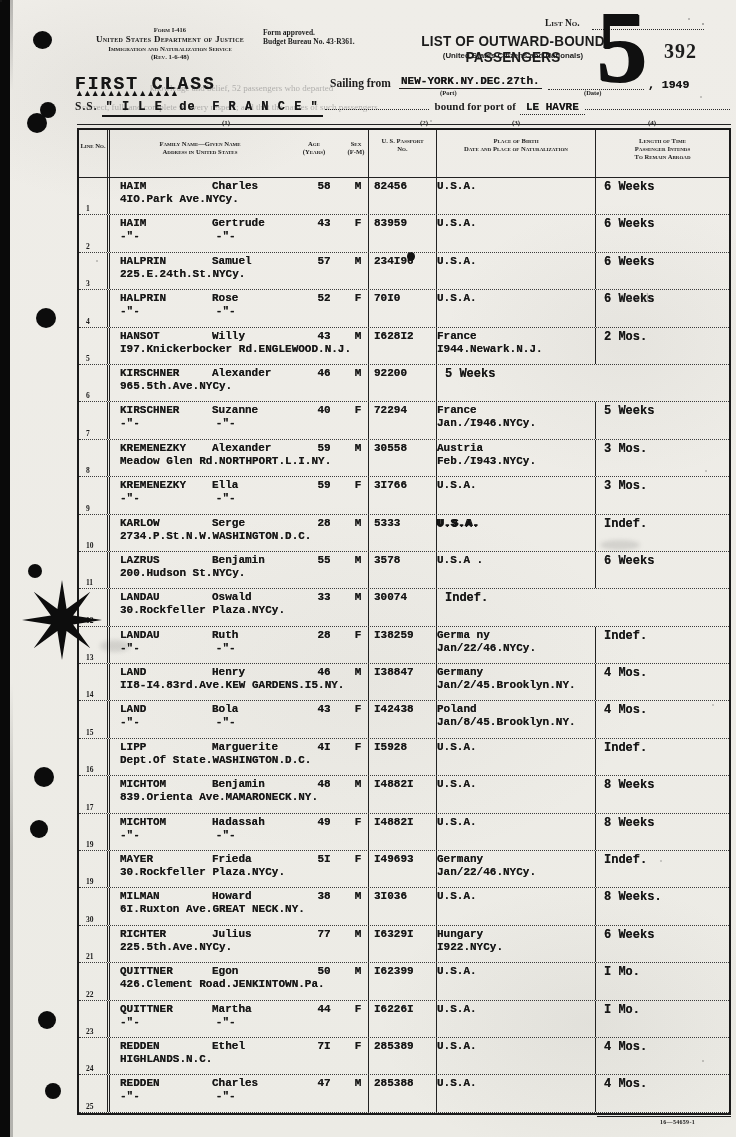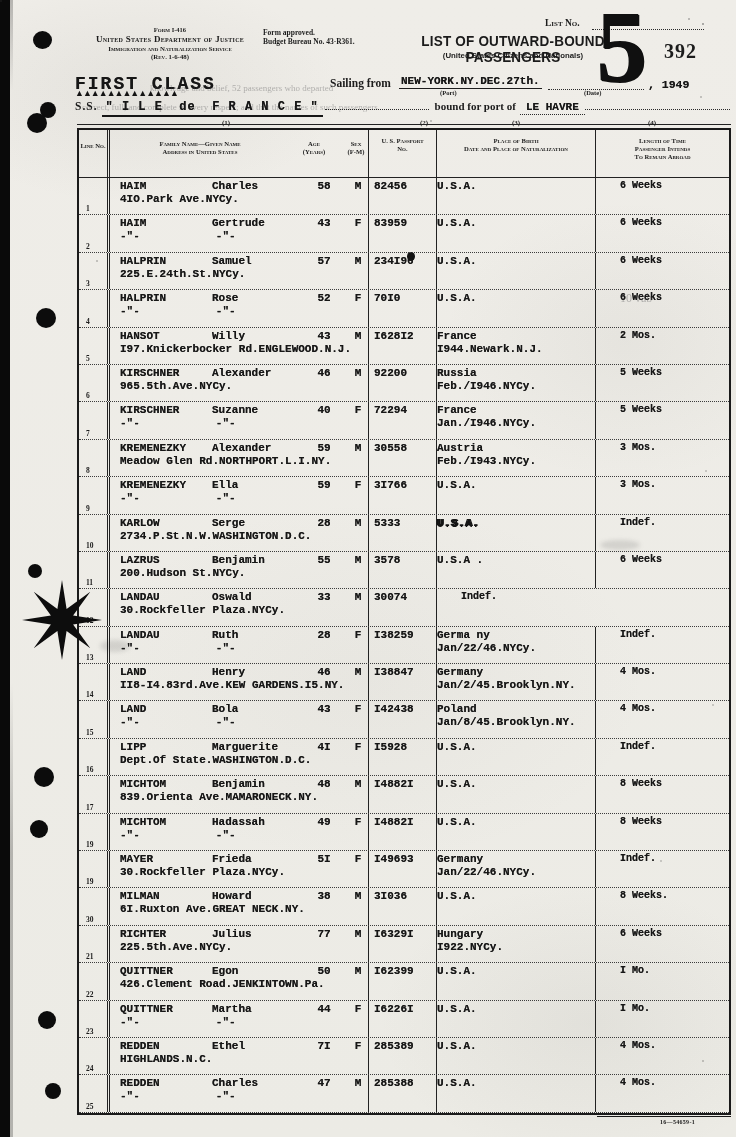--- a/index.html
+++ b/index.html
@@ -91,21 +91,21 @@
   .trow:last-child{border-bottom:1px dotted #3c3c3c;}
   .c-line{position:relative;}
   .lineno{position:absolute; left:7px; bottom:1px; font-size:7.5px; font-weight:bold; font-family:"Liberation Serif",serif;}
   .c-name{padding:2px 0 0 10px; box-sizing:border-box;}
   .nline1{display:grid; grid-template-columns:92px 92px 40px 28px; font-size:11px; line-height:13px;}
   .nline1 .age,.nline1 .sex{text-align:center;}
   .nline2{font-size:11px; line-height:13px; white-space:nowrap;}
   .nline2 .dit2{margin-left:76px;}
   .c-pass{padding:2px 0 0 5px; font-size:11px; box-sizing:border-box;}
   .c-place{padding-top:2px; font-size:11px; line-height:13px; box-sizing:border-box;}
-  .c-stay{padding:2px 0 0 24px; font-size:10px; box-sizing:border-box;}
+  .c-stay{padding:2px 0 0 8px; font-size:12px; box-sizing:border-box;}
   .overstruck{text-shadow:1px 0 0 #111, -1px 0 0 #111, 0 .6px 0 #111; letter-spacing:.5px;}
 
   .footrule{left:597px; top:1116px; width:134px; border-top:1.6px solid #161616; height:0;}
   .printcode{left:660px; top:1119px; font-size:6px; font-weight:bold; letter-spacing:.3px;}
 
   .star{position:absolute; left:20px; top:578px; z-index:2;}
 </style>
 </head>
 <body>
 
@@ -319,24 +319,20 @@
     <div class="c-name bl-double">
       <div class="nline1 t">
         <span class="family">KIRSCHNER</span>
         <span class="given">Alexander</span>
         <span class="age">46</span>
         <span class="sex">M</span>
       </div>
       <div class="nline2 t">965.5th.Ave.NYCy.</div>
     </div>
     <div class="c-pass bl t">92200</div>
-    <div class="c-place bl t">
-      <div class="pb">Russia</div>
-      <div class="nat">Feb./I946.NYCy.</div>
-    </div>
     <div class="c-stay bl t">5 Weeks</div>
   </div>
 
   <div class="trow">
     <div class="c-line">
       <span class="lineno">7</span>
     </div>
     <div class="c-name bl-double">
       <div class="nline1 t">
         <span class="family">KIRSCHNER</span>

